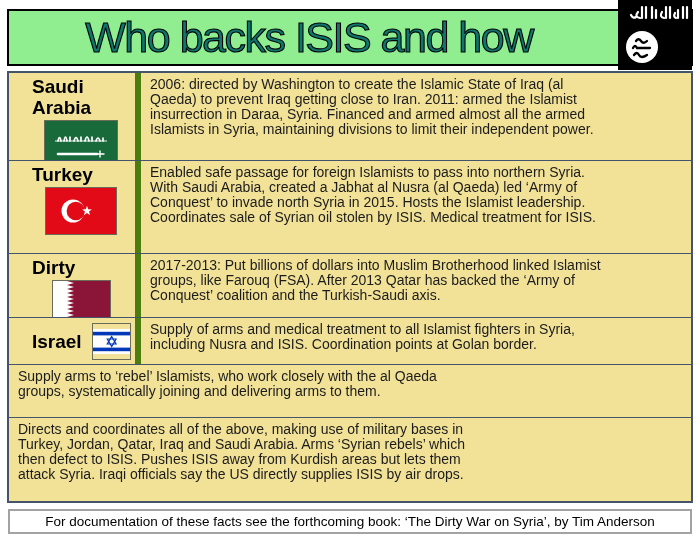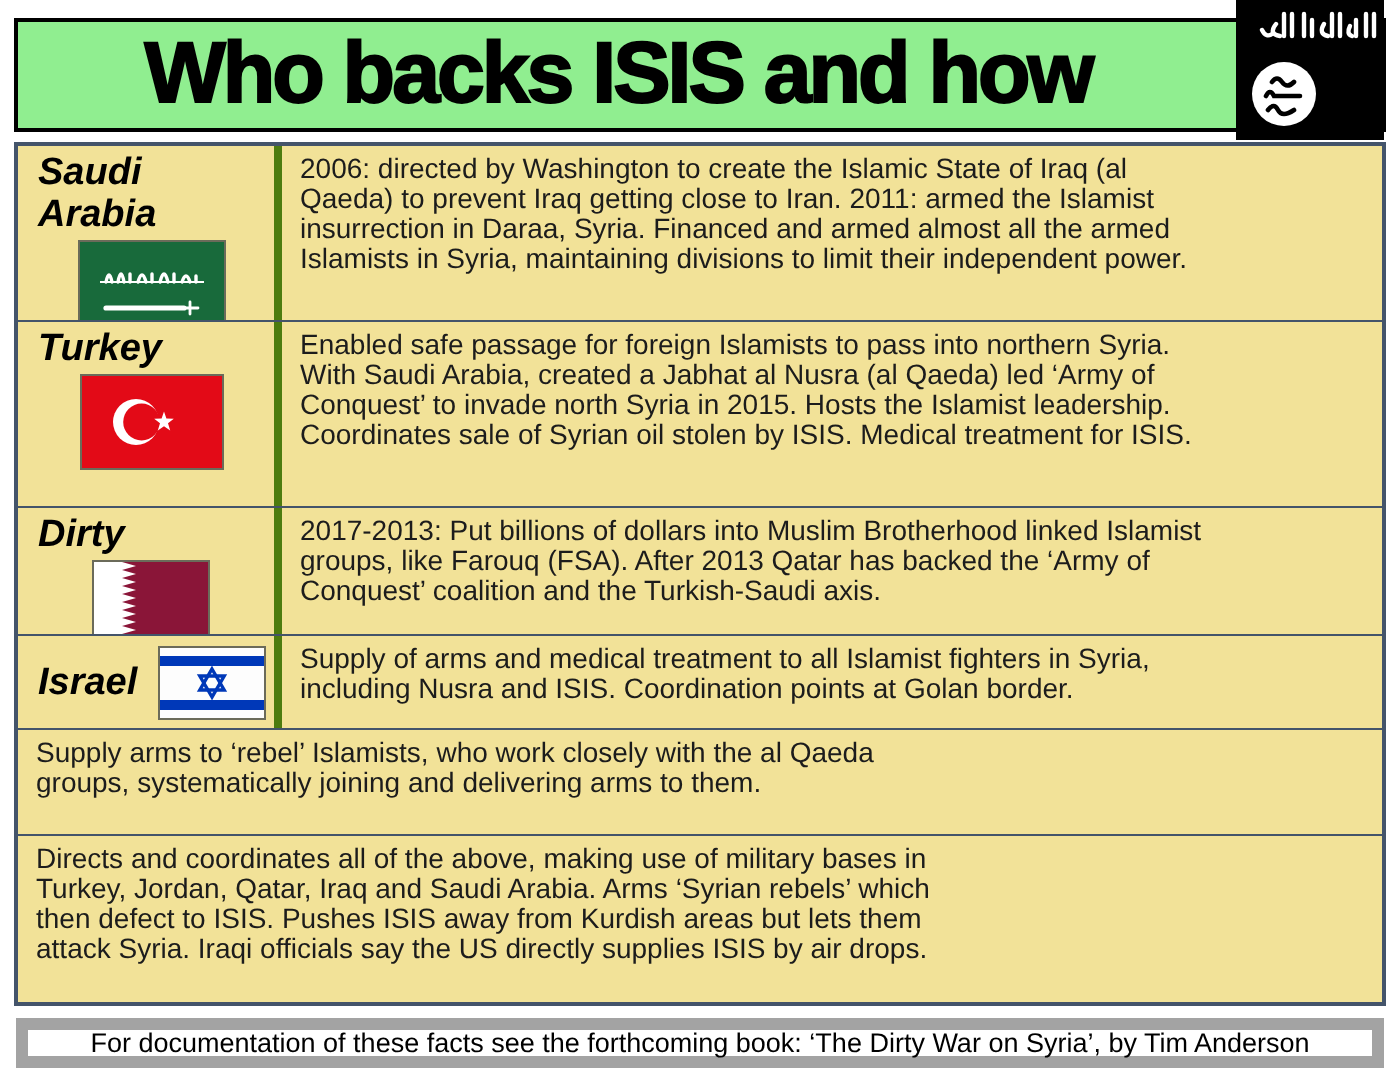--- a/index.html
+++ b/index.html
@@ -6,38 +6,38 @@
   html,body { width:700px; height:536px; background:#fff; }
   body { font-family:"Liberation Sans", sans-serif; position:relative; overflow:hidden; }
   .page { position:absolute; inset:0; background:#fff; }
 
   
   .header { position:absolute; left:0; top:0; width:700px; height:71px; }
   .green-bar { position:absolute; left:7px; right:7px; top:9px; height:57px;
     background:#90EE90; border:2px solid #000;
     display:flex; align-items:center; justify-content:center;
     padding-right:82px; }
-  .title { font-size:43px; font-weight:bold; letter-spacing:-1.5px; color:#000000;
+  .title { font-size:43px; font-weight:normal; letter-spacing:-1.5px; color:#0f766e;
     -webkit-text-stroke:1.1px #000; white-space:nowrap; }
   .isis-flag { position:absolute; right:8px; top:0; width:74px; height:70px; z-index:3; }
 
   
   .table { position:absolute; left:7px; right:7px; top:71px;
     border:2px solid #44546A; background:#F2E298; }
   .row { display:flex; border-top:1px solid #44546A; overflow:hidden; }
   .row:first-child { border-top:none; }
   .r-saudi  { height:87px; }
   .r-turkey { height:93px; }
   .r-qatar  { height:64px; }
   .r-israel { height:47px; }
   .r-ukfr   { height:53px; }
   .r-usa    { height:84px; }
 
-  .cell-label { width:132px; flex:0 0 132px; border-right:4px solid #4d7c0f;
-    padding:3px 5px 2px 10px;font-style:italic; }
+  .cell-label { width:132px; flex:0 0 132px; border-right:6px solid #4d7c0f;
+    padding:3px 5px 2px 23px; }
   .cell-text  { flex:1; padding:4px 6px 2px 9px; font-size:14px; line-height:15px;
     color:#1c1c1c; white-space:pre-line; }
   .country { font-size:19px; font-weight:bold; color:#000; line-height:21px; }
   .flag-center { display:block; margin:3px auto 0 auto; }
   .inline-label { display:flex; align-items:center; gap:11px; }
   .flag-pair { display:flex; gap:14px; margin:4px 0 0 12px; }
 
   .bordered { outline:1px solid #6b6b5a; }
 
   
@@ -47,21 +47,21 @@
   .flag-usa .canton { position:absolute; left:0; top:0; width:40px; height:27px;
     background-color:#3C3B6E;
     background-image:
       radial-gradient(circle,#fff 0.8px,rgba(255,255,255,0) 1.2px),
       radial-gradient(circle,#fff 0.8px,rgba(255,255,255,0) 1.2px);
     background-size:6.6px 5.4px,6.6px 5.4px;
     background-position:1.2px 1.2px,4.5px 3.9px; }
 
   
   .footer { position:absolute; left:8px; right:8px; top:509px; height:25px;
-    background:#fff; border:6px solid #a3a3a3;
+    background:#fff; border:2px solid #a3a3a3;
     display:flex; align-items:center; justify-content:center; }
   .footer-text { font-size:13.5px; color:#000; white-space:nowrap; }
 </style>
 </head>
 <body>
 
 <div class="page">
 
   <div class="header">
     <div class="green-bar">

